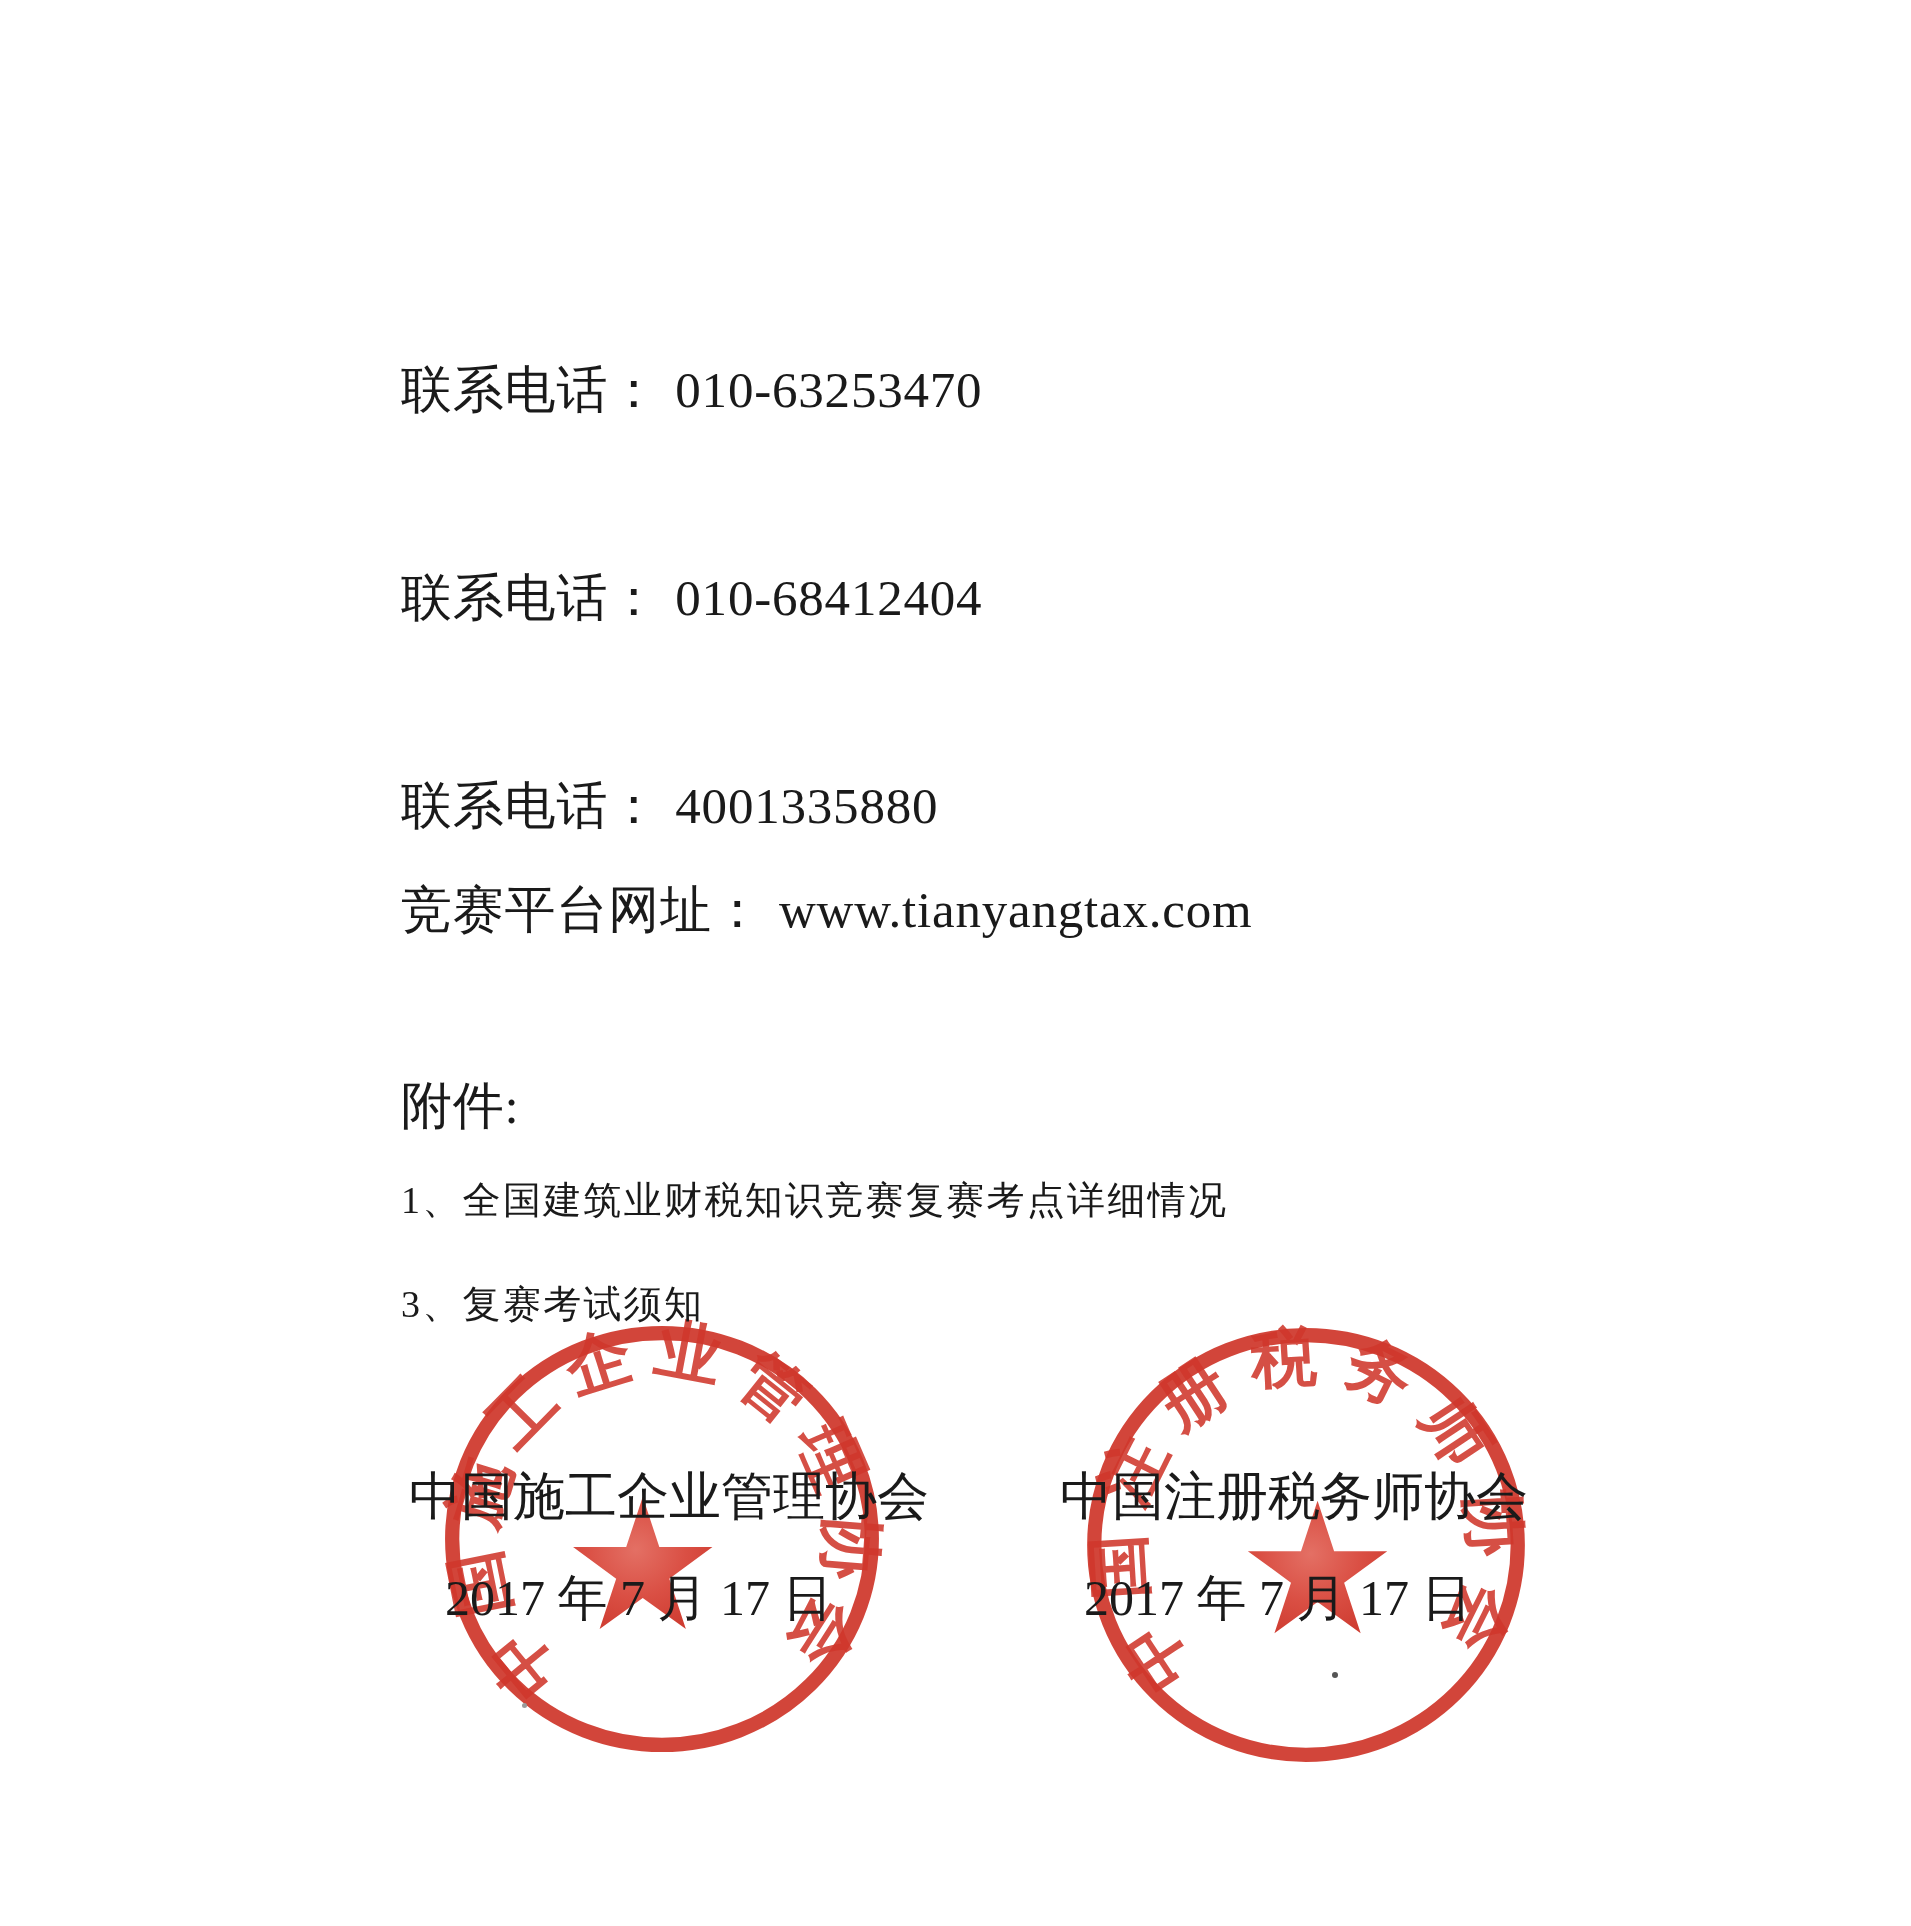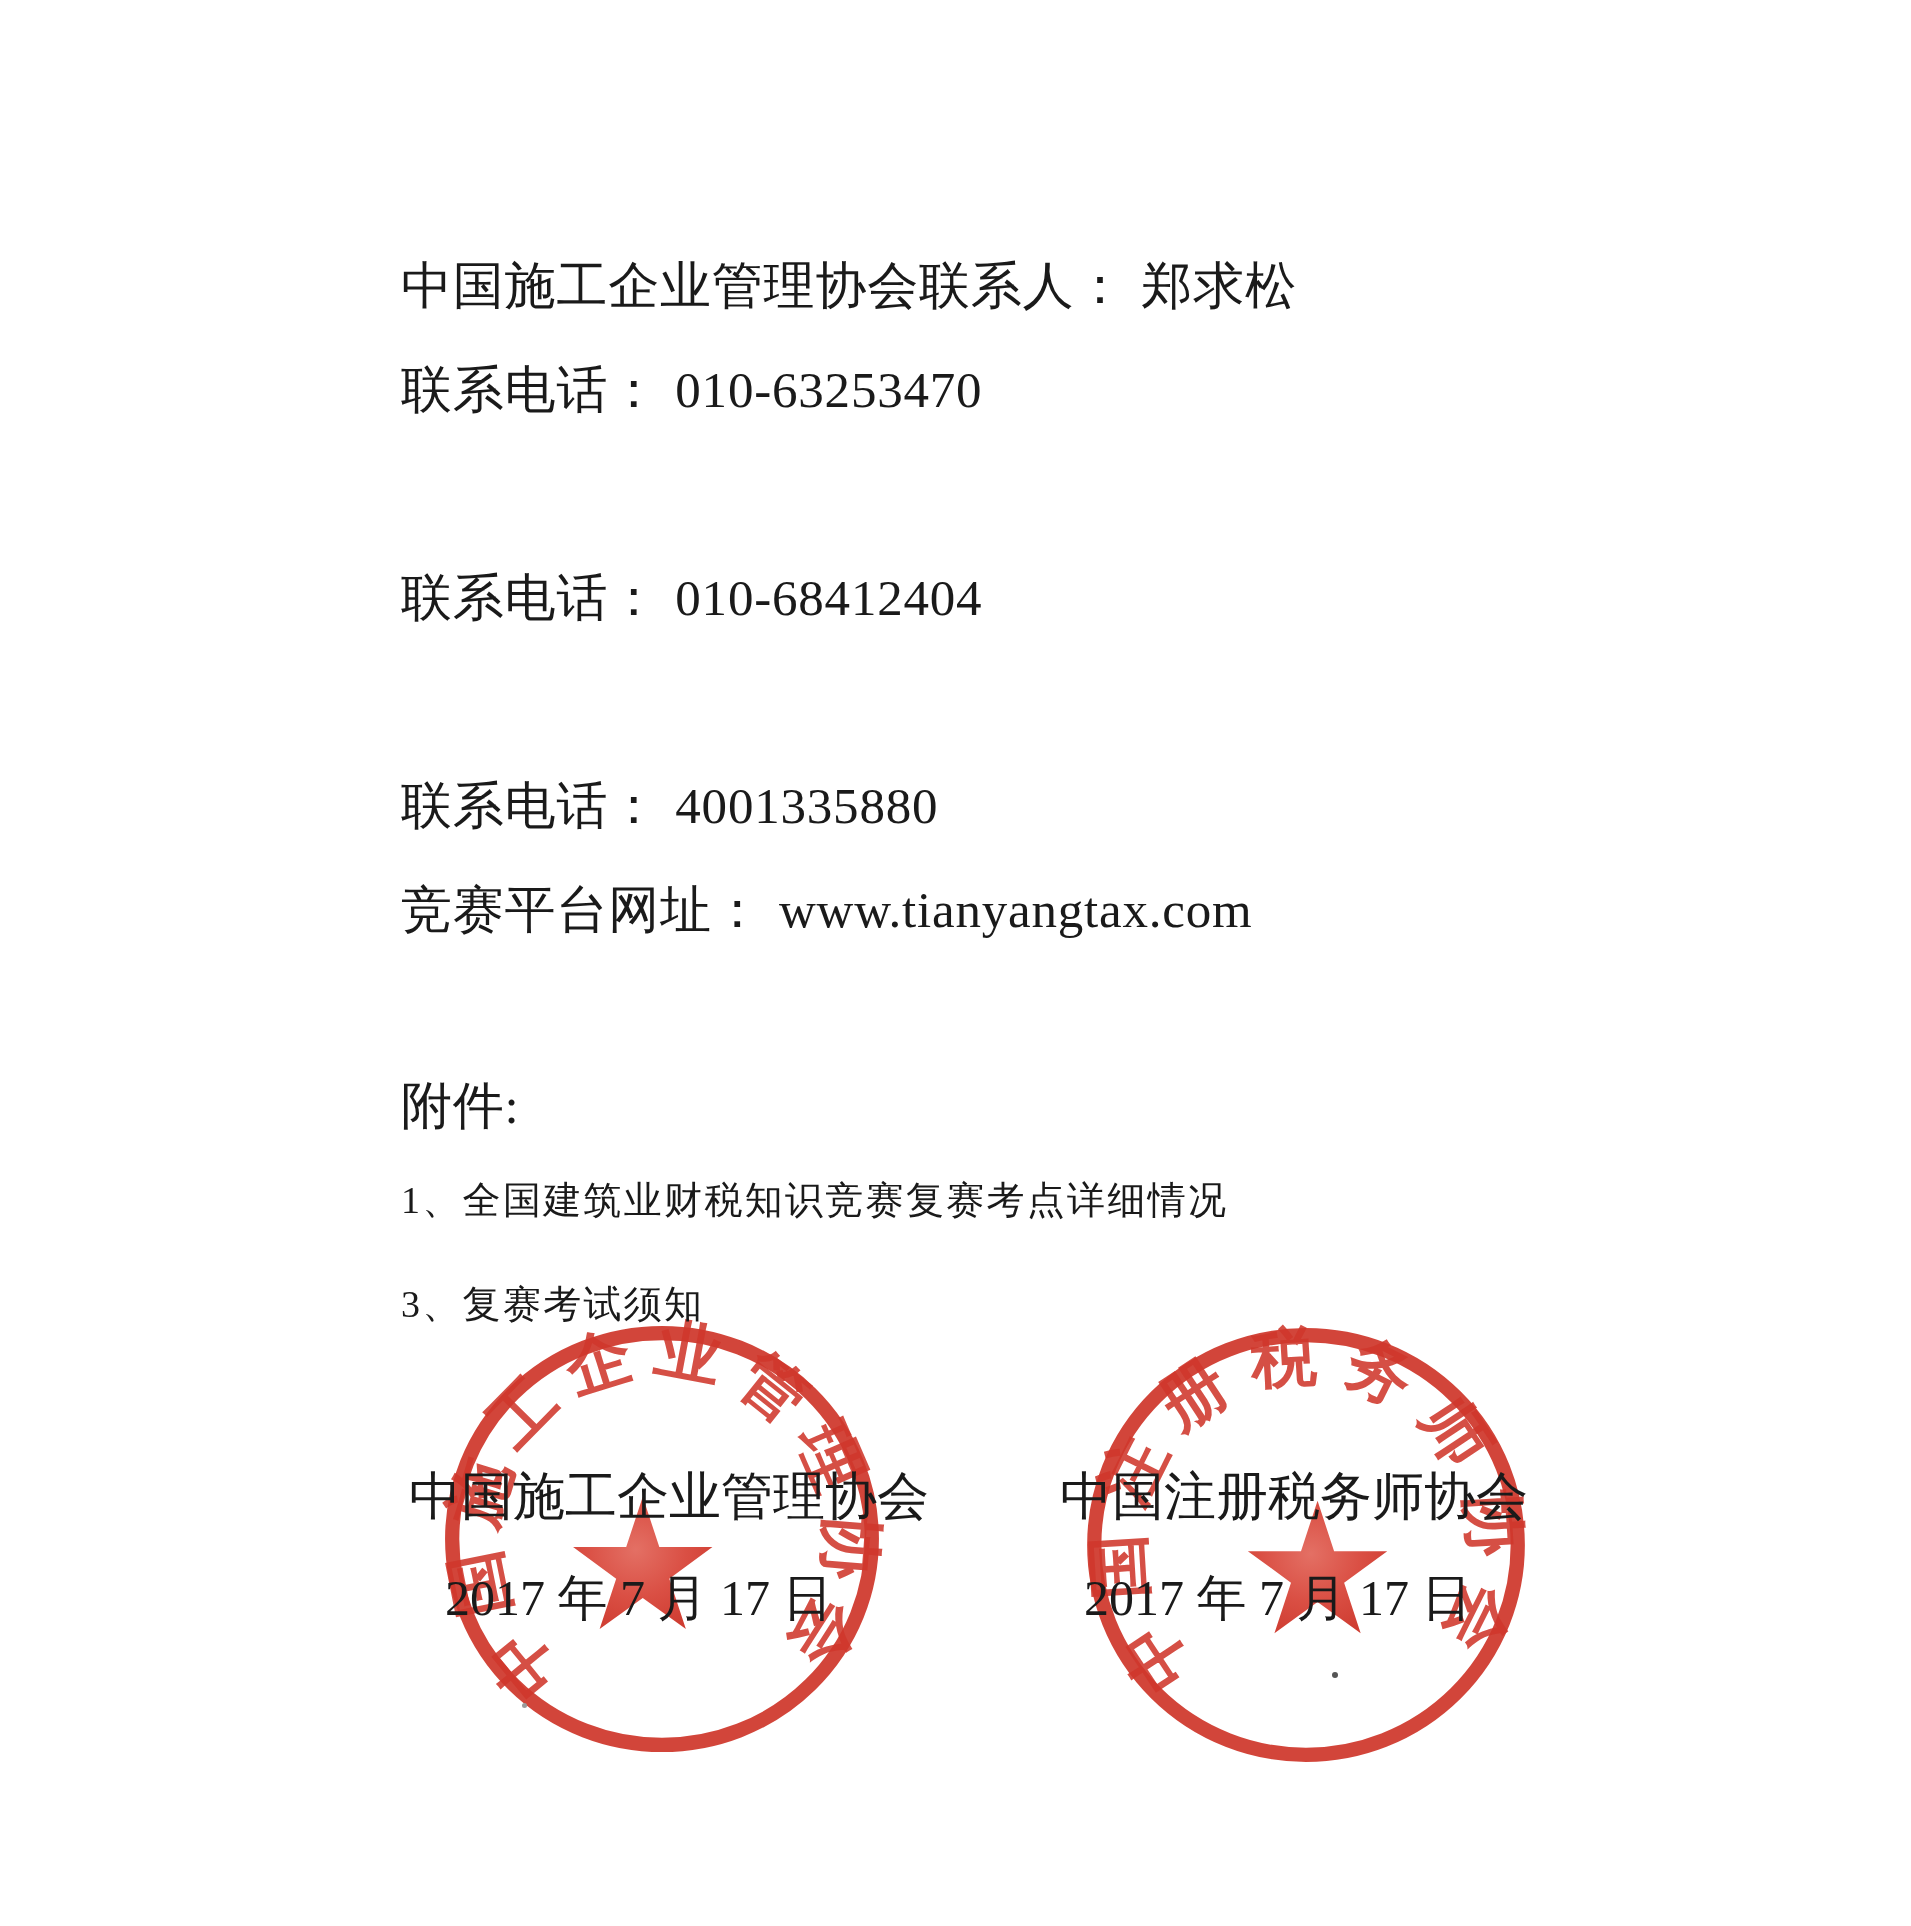--- a/index.html
+++ b/index.html
@@ -65,21 +65,20 @@
     position: absolute;
     border-radius: 50%;
     z-index: 1;
   }
 </style>
 </head>
 <body>
 
 <div class="page">
 
-  <div class="tline" style="top:259px"><span>中国施工企业管理协会联系人：</span><span class="val">郑求松</span></div>
   <div class="tline" style="top:363px"><span>联系电话：</span><span class="val">010-63253470</span></div>
   <div class="tline" style="top:571px"><span>联系电话：</span><span class="val">010-68412404</span></div>
   <div class="tline" style="top:779px"><span>联系电话：</span><span class="val">4001335880</span></div>
   <div class="tline" style="top:883px"><span>竞赛平台网址：</span><span class="val">www.tianyangtax.com</span></div>
 
   <div class="tline" style="top:1079px">附件:</div>
   <div class="tline attach-item" style="top:1180px">1、全国建筑业财税知识竞赛复赛考点详细情况</div>
   <div class="tline attach-item" style="top:1284px">3、复赛考试须知</div>
 
   <div class="seal" style="left:431px; top:1308px">

